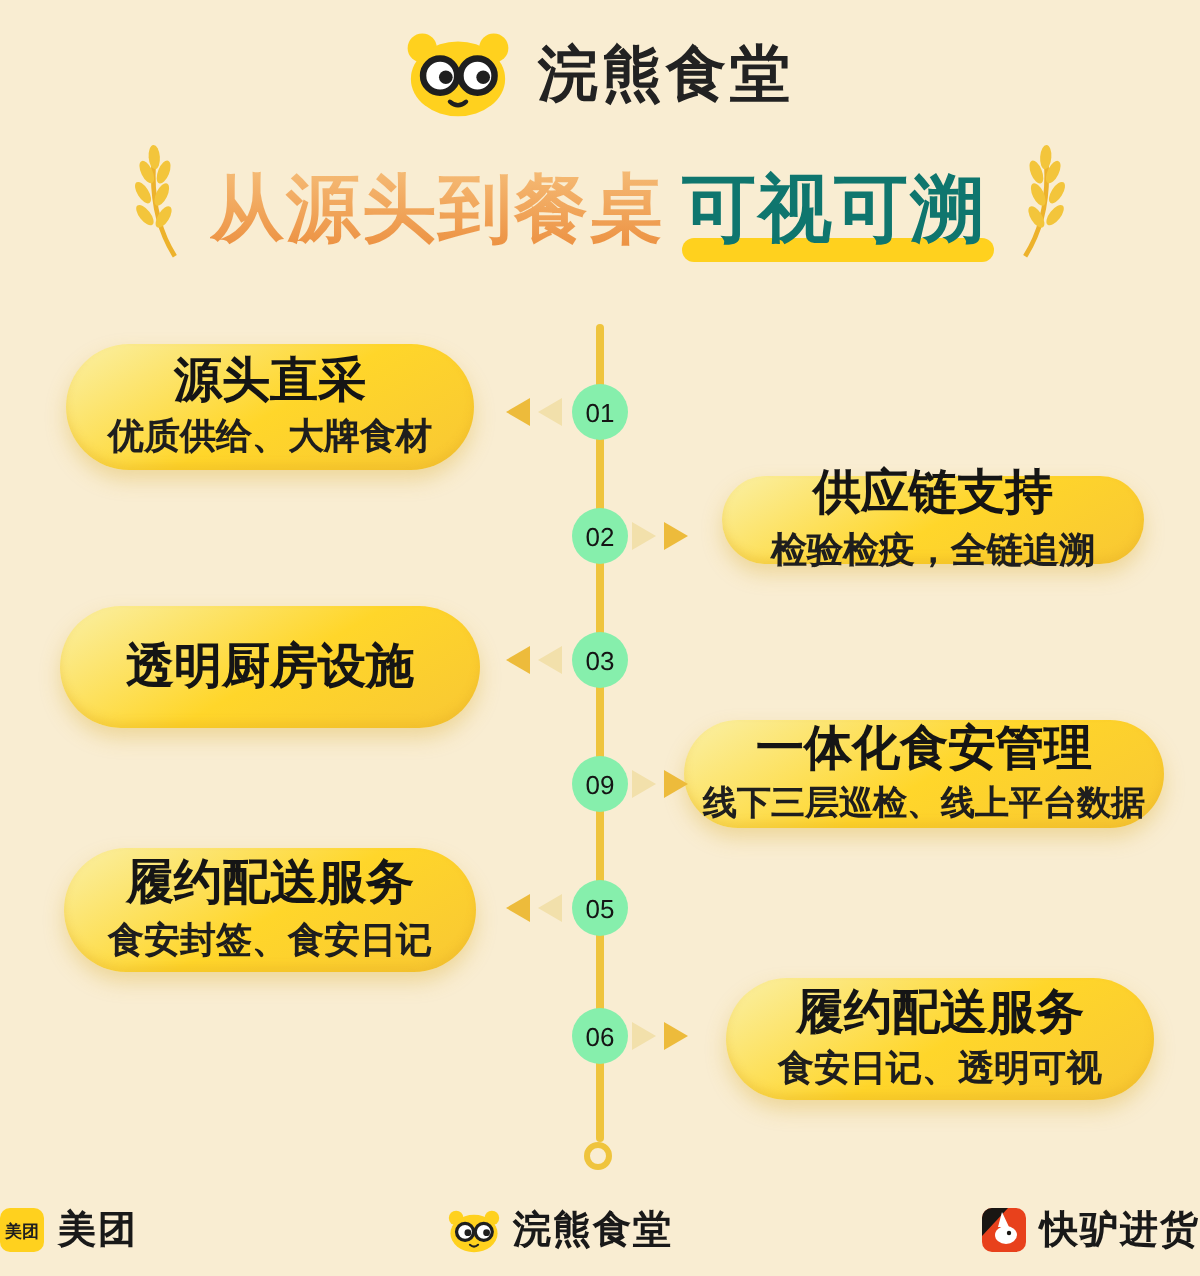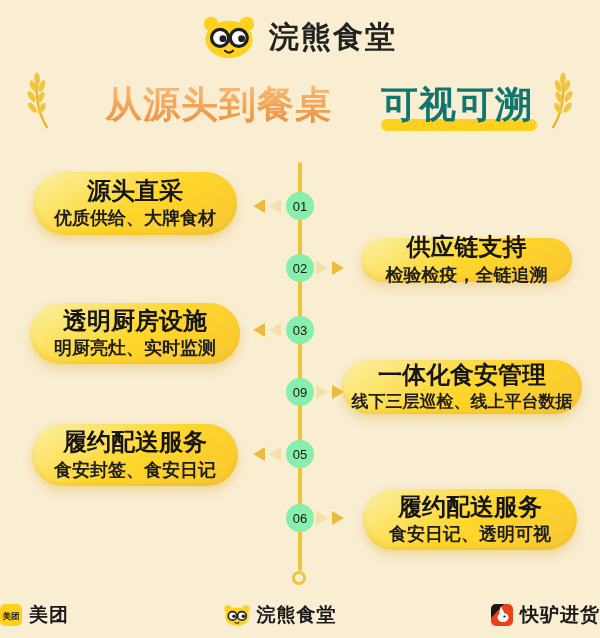--- a/index.html
+++ b/index.html
@@ -15,21 +15,21 @@
     position:absolute; top:14px; left:0; right:0;
     display:flex; justify-content:center; align-items:center; gap:14px;
   }
   .logo-text { font-size:30px; font-weight:800; color:#222; letter-spacing:2px; }
 
   
   .title-row {
     position:absolute; top:76px; left:0; right:0;
     display:flex; justify-content:center; align-items:center; gap:6px;
   }
-  .title-main { font-size:37px; font-weight:900; letter-spacing:1px; white-space:nowrap;margin-left:40px; }
+  .title-main { font-size:37px; font-weight:900; letter-spacing:1px; white-space:nowrap; }
   .title-grad {
     color:#EE9440;
     background:linear-gradient(180deg,#F6C07C 0%,#EB8B3A 100%);
     -webkit-background-clip:text; background-clip:text;
     -webkit-text-fill-color:transparent;
   }
   .title-hl { position:relative; color:#0f766e; z-index:0; padding:0 2px; }
   .title-hl::after {
     content:""; position:absolute; left:2px; right:-2px; bottom:-1px;
     height:12px; background:#FFD11E; border-radius:7px; z-index:-1;
@@ -139,21 +139,20 @@
   <div class="card" style="left:361px; top:238px; width:211px; height:44px;">
     <div class="card-title">供应链支持</div>
     <div class="card-sub">检验检疫，全链追溯</div>
   </div>
   <span class="arr arr-r arr-light" style="left:316px; top:261px;"></span>
   <span class="arr arr-r arr-dark" style="left:332px; top:261px;"></span>
   <div class="node" style="top:254px;">02</div>
 
   <div class="card" style="left:30px; top:303px; width:210px; height:61px;">
     <div class="card-title">透明厨房设施</div>
-    <div class="card-sub">明厨亮灶、实时监测</div>
   </div>
   <span class="arr arr-l arr-dark" style="left:253px; top:323px;"></span>
   <span class="arr arr-l arr-light" style="left:269px; top:323px;"></span>
   <div class="node" style="top:316px;">03</div>
 
   <div class="card" style="left:342px; top:360px; width:240px; height:54px;">
     <div class="card-title">一体化食安管理</div>
     <div class="card-sub card-sub-sm">线下三层巡检、线上平台数据</div>
   </div>
   <span class="arr arr-r arr-light" style="left:316px; top:385px;"></span>

